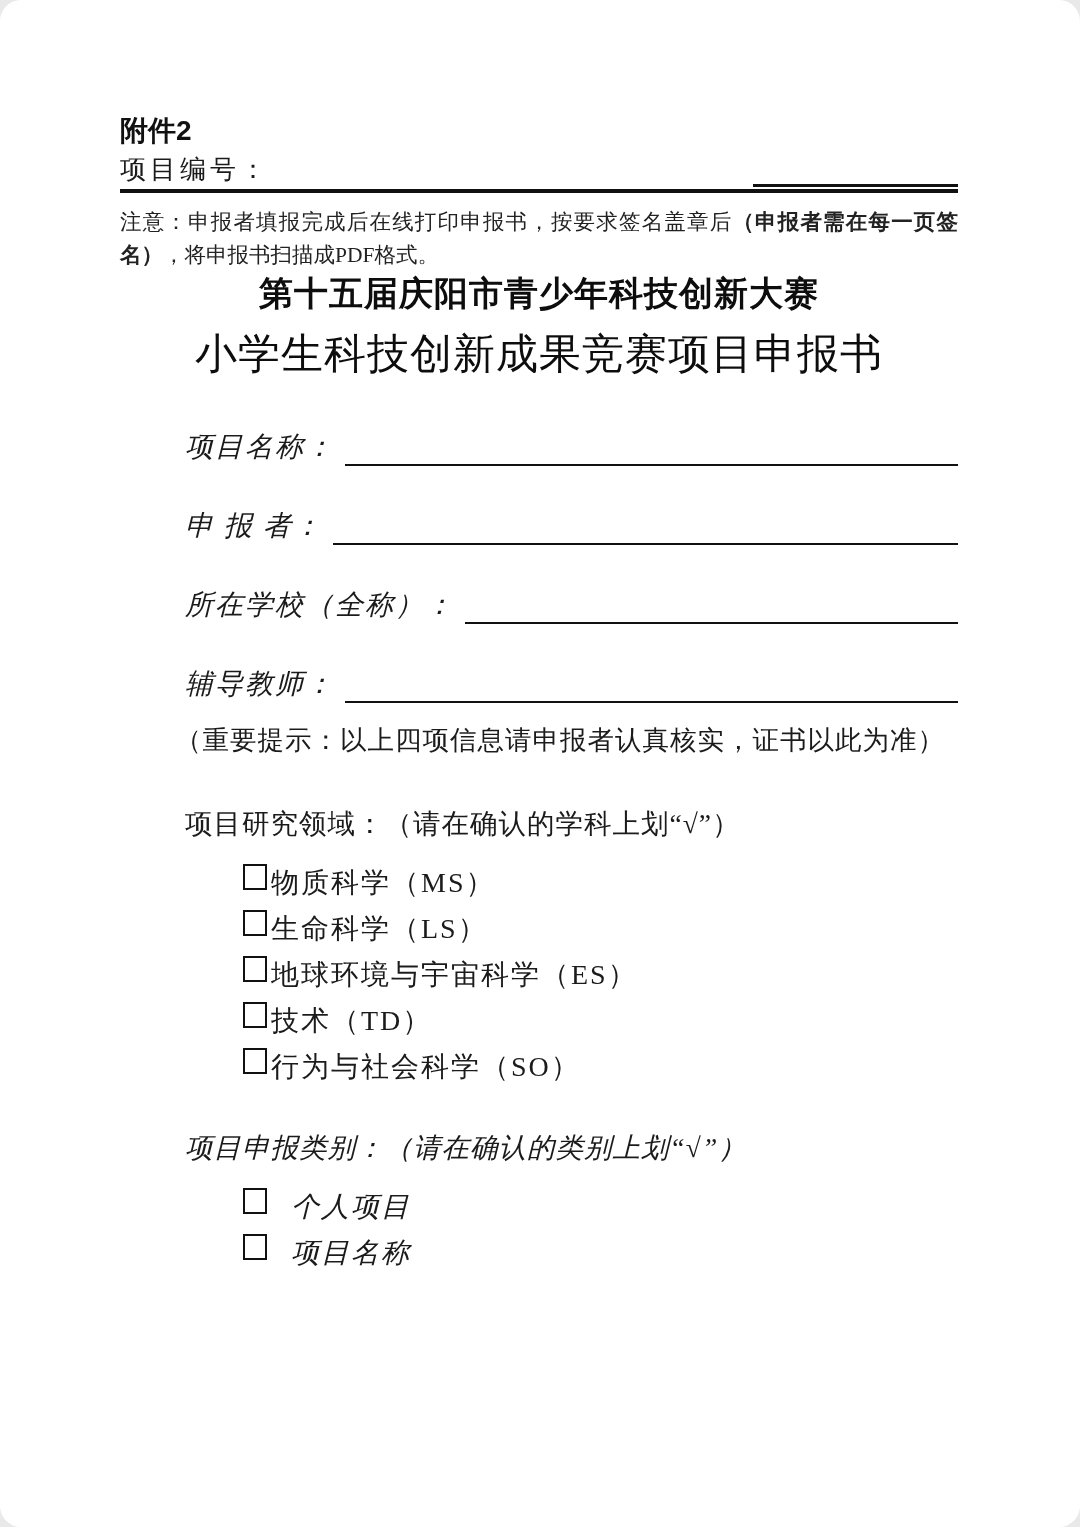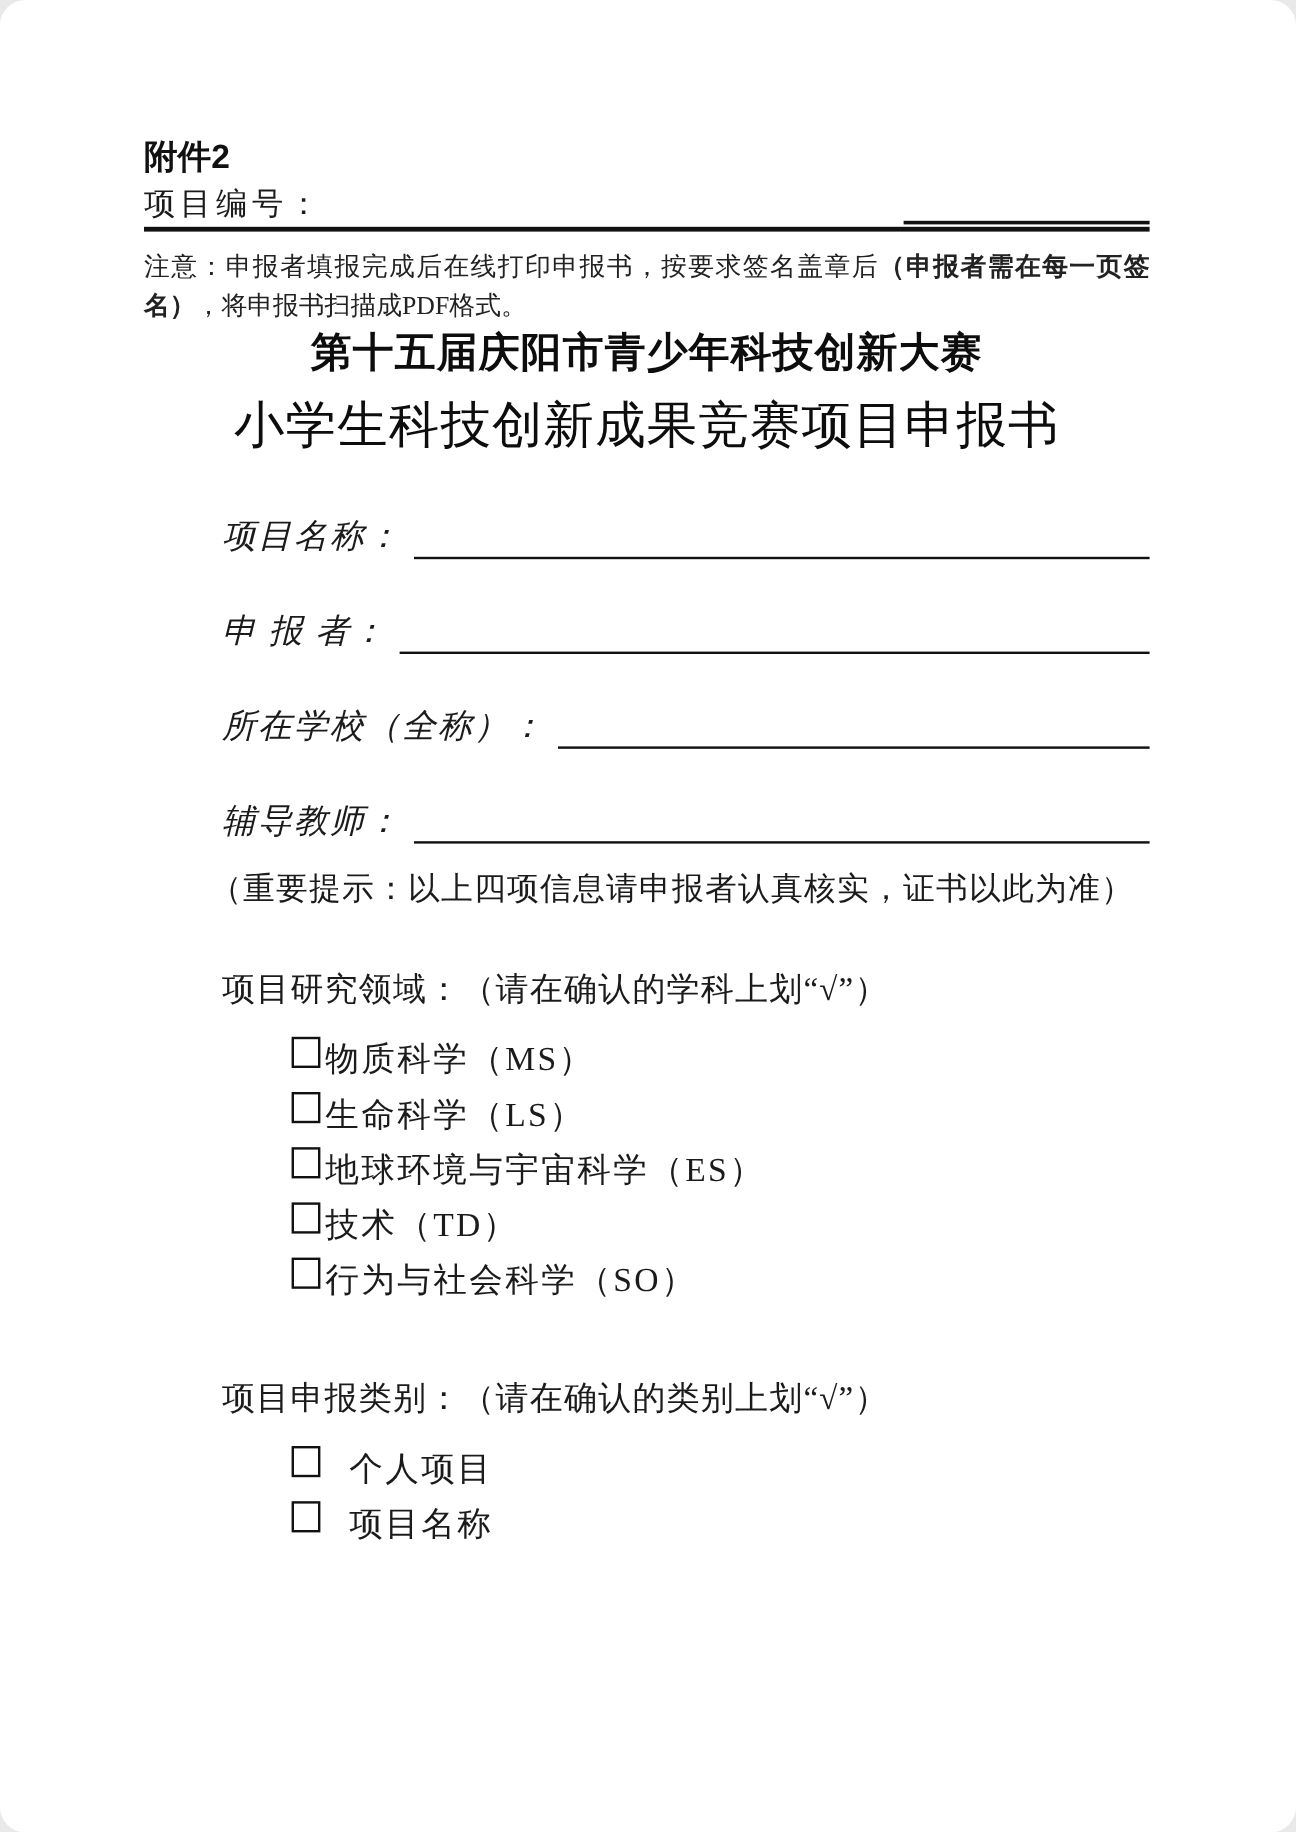--- a/index.html
+++ b/index.html
@@ -60,21 +60,21 @@
     flex:1; height:34px; margin-left:10px;
     border-bottom:2.5px solid #111;
   }
   .important-note {
     margin:-22px 0 0 55px; font-size:26.5px; letter-spacing:1px;
   }
 
   
   .section { margin-left:65px; }
   .sec-research { margin-top:48px; }
-  .sec-category { margin-top:69px; }
+  .sec-category { margin-top:52px;font-style:italic; }
   .sec-class    { margin-top:60px; }
   .sec-heading { font-size:27.5px; letter-spacing:1px; }
   .options { margin:22px 0 0 58px; list-style:none; }
   .option {
     display:flex; 
     height:30px; margin-bottom:16px; font-size:28px; letter-spacing:2px;
   }
   .checkbox {
     display:inline-block; width:24px; height:26px;
     border:2.5px solid #111; background:#fff; flex:0 0 auto;

